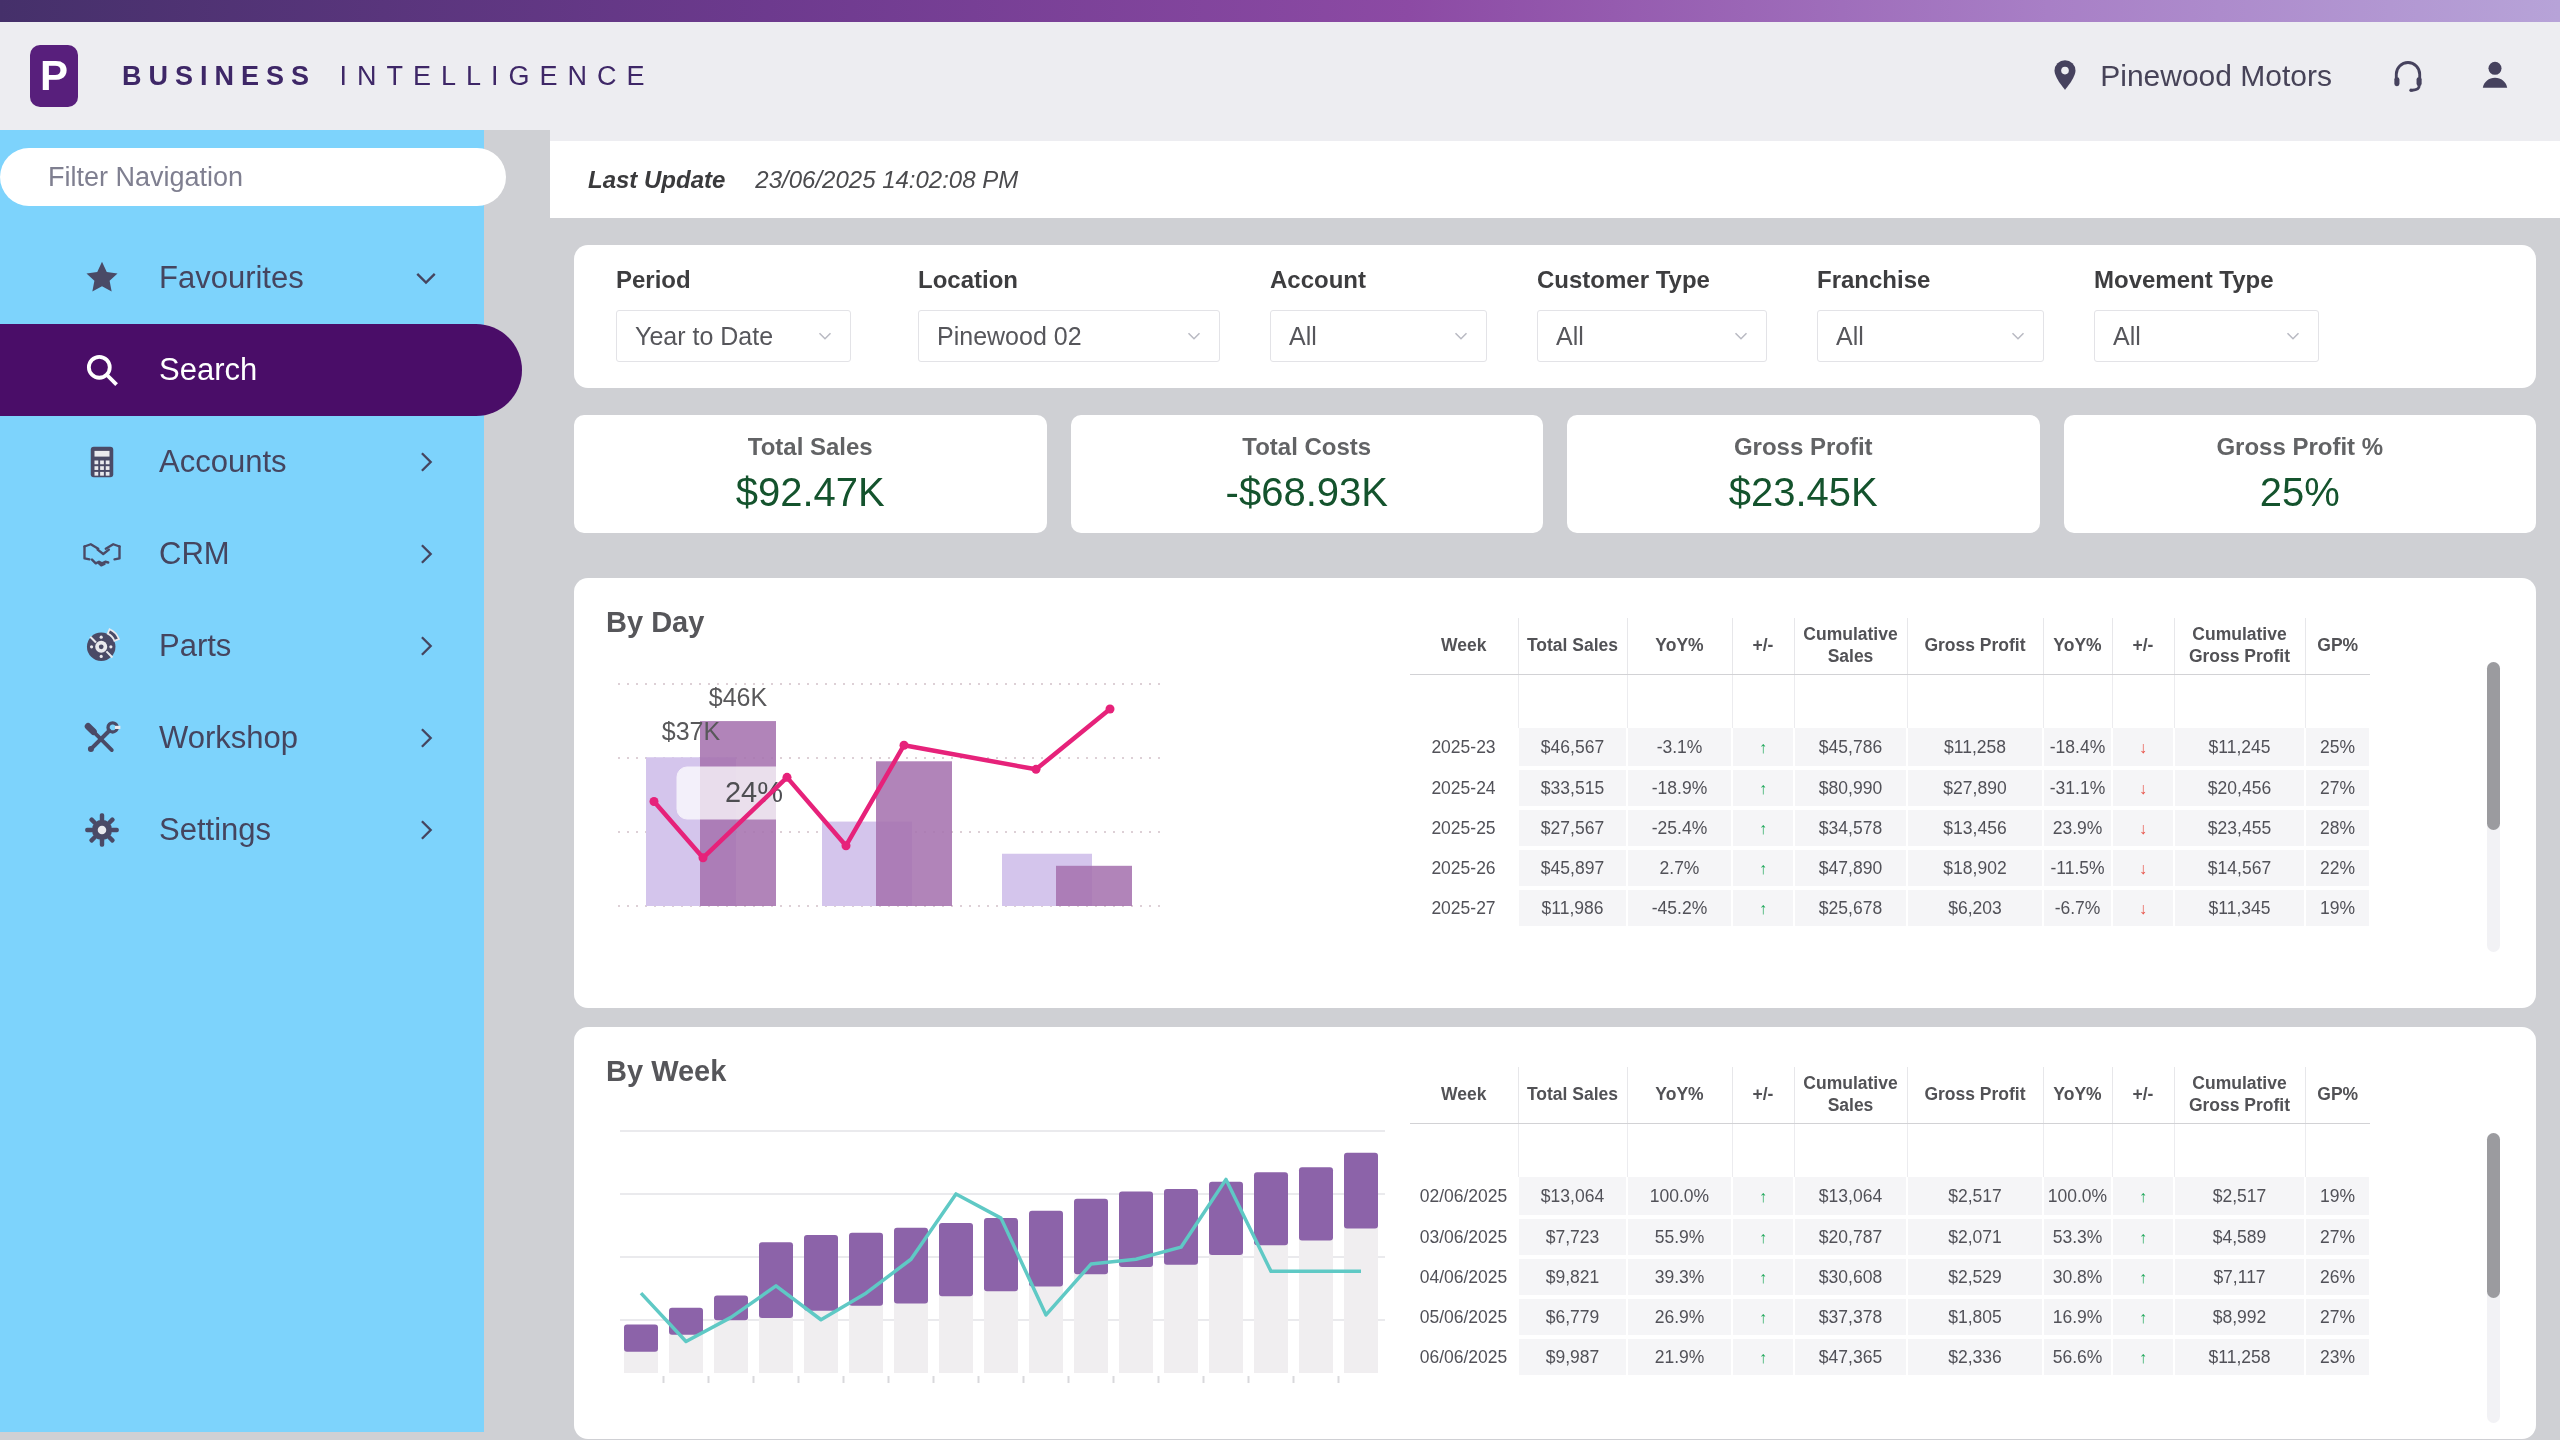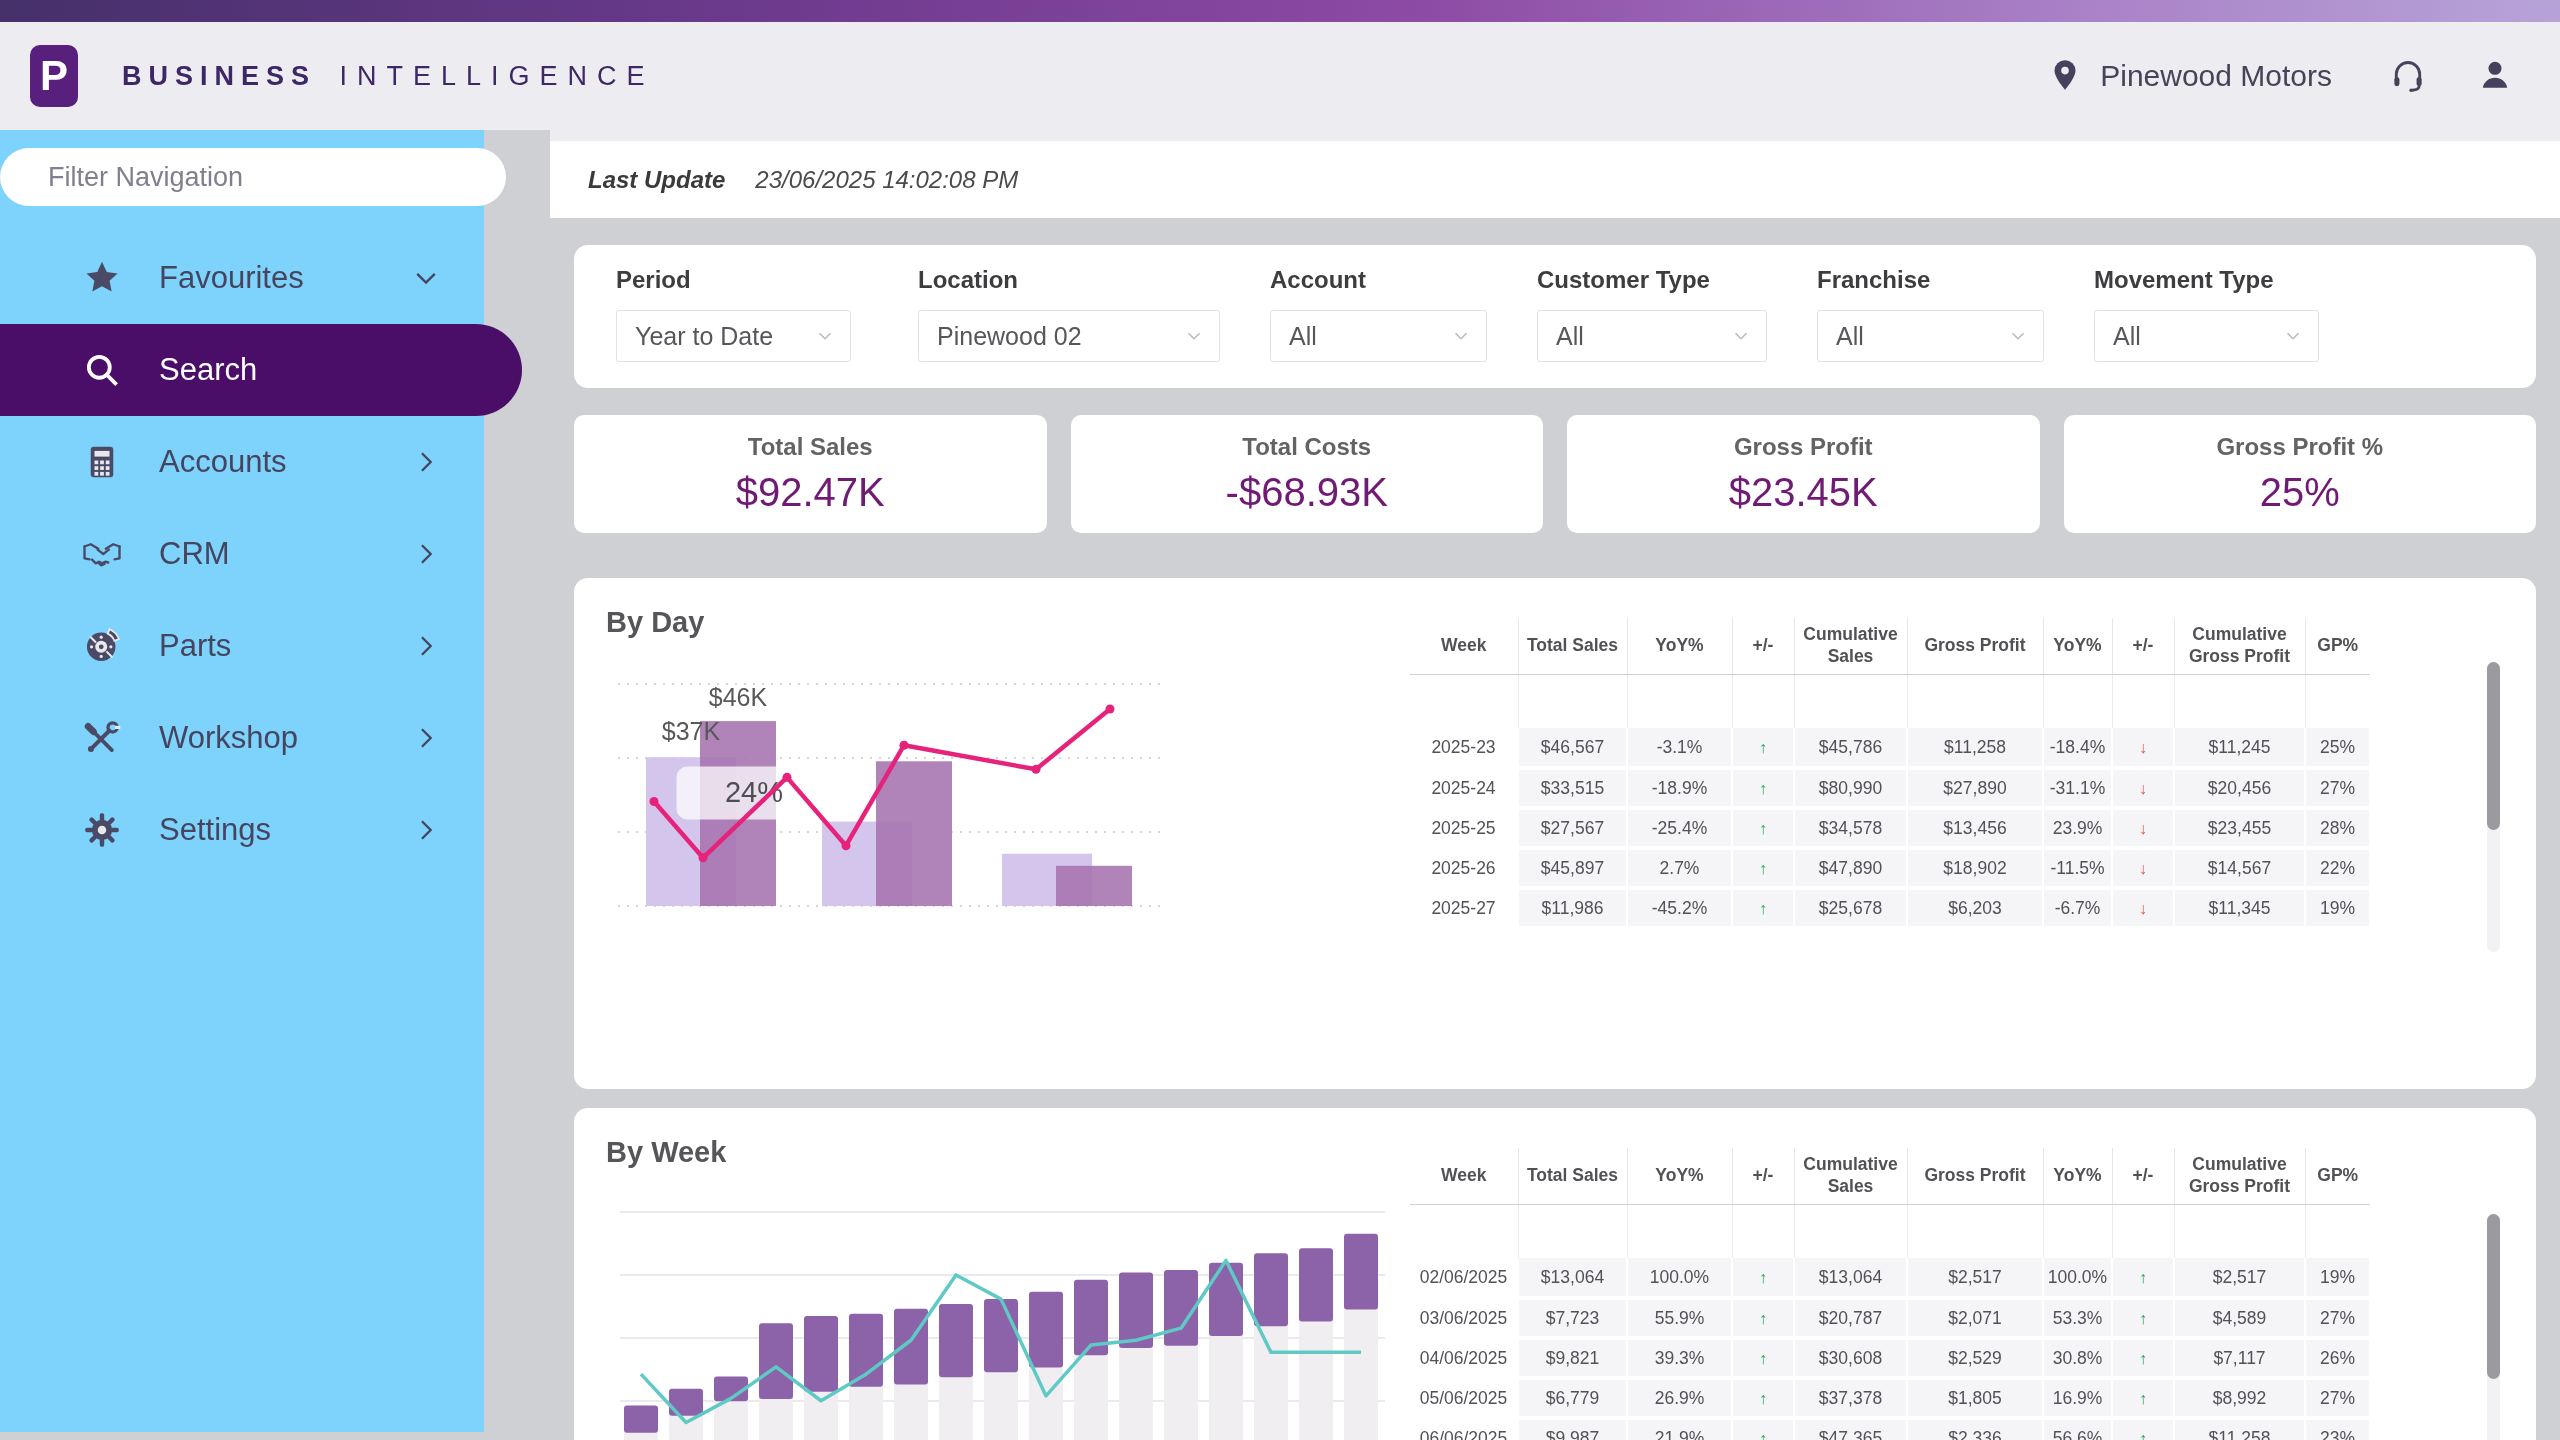--- a/index.html
+++ b/index.html
@@ -55,23 +55,23 @@
   .fgroup label { display:block; font-size:24px; font-weight:bold; color:#3d3d3f; margin-bottom:16px; }
   .fselect { border:1px solid #e3e3e7; border-radius:3px; height:52px; display:flex; align-items:center;
     justify-content:space-between; padding:0 14px 0 18px; font-size:25px; color:#56565b; background:#fff; cursor:pointer; }
   .w-period{width:235px} .w-location{width:302px} .w-account{width:217px}
   .w-custtype{width:230px} .w-franchise{width:227px} .w-movement{width:225px}
 
   .kpi-row { margin:27px 24px 0; display:flex; gap:24px; }
   .kpi-card { flex:1; background:#fff; border-radius:10px; height:118px;
     display:flex; flex-direction:column; align-items:center; justify-content:center; }
   .kpi-label { font-size:24px; font-weight:bold; color:#626365; }
-  .kpi-value { font-size:40px; color:#701a75; margin-top:9px; }
-
-  .section-card { position:relative; margin:45px 24px 0; background:#fff; border-radius:14px; height:511px; }
+  .kpi-value { font-size:40px; color:#14532d; margin-top:9px; }
+
+  .section-card { position:relative; margin:45px 24px 0; background:#fff; border-radius:14px; height:430px; }
   .section-card.week { margin-top:19px; height:412px; }
   .section-title { position:absolute; left:32px; top:28px; font-size:29px; font-weight:bold; color:#56565a; }
   .chart-day  { position:absolute; left:44px; top:98px; }
   .chart-week { position:absolute; left:46px; top:94px; }
 
   .data-table { position:absolute; left:836px; top:40px; width:960px; border-collapse:collapse; table-layout:fixed; }
   .data-table th { font-size:17.5px; font-weight:bold; color:#525256; padding:6px 8px;
     border-right:1px solid #e7e7ea; border-bottom:1px solid #d2d2d5; height:52px; vertical-align:middle;
     text-align:center; line-height:1.25; }
   .data-table th:last-child { border-right:none; }

